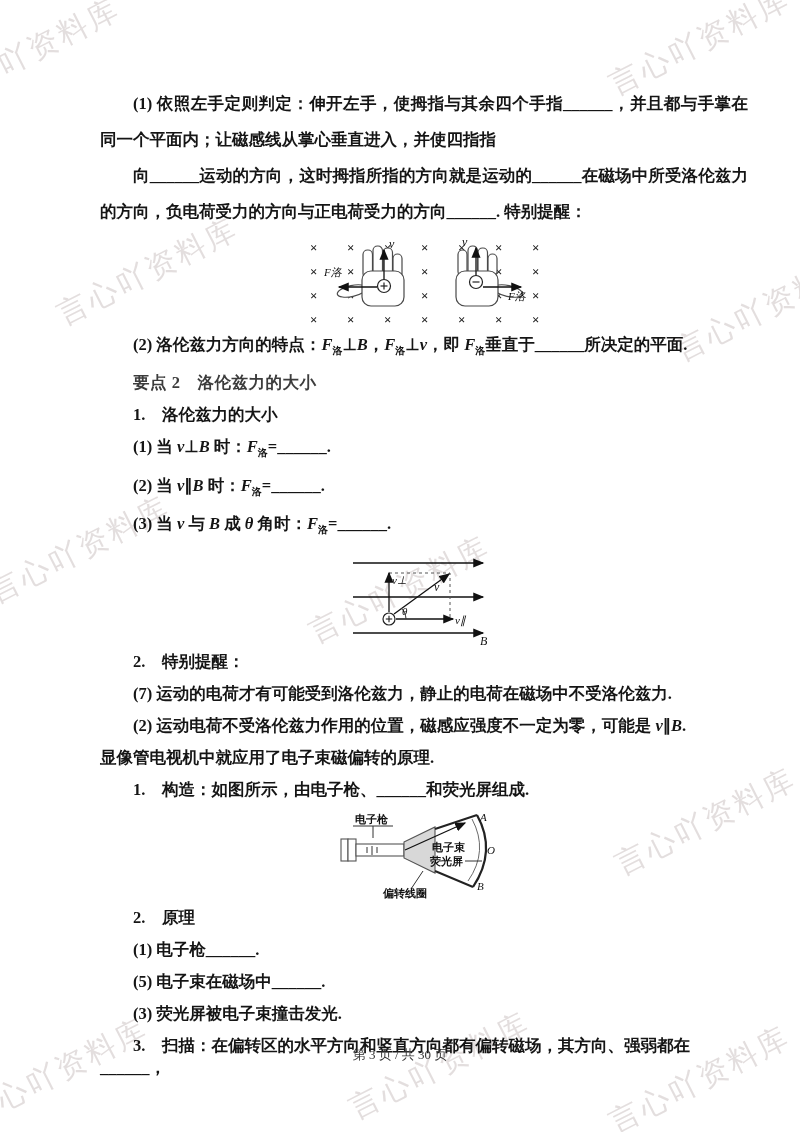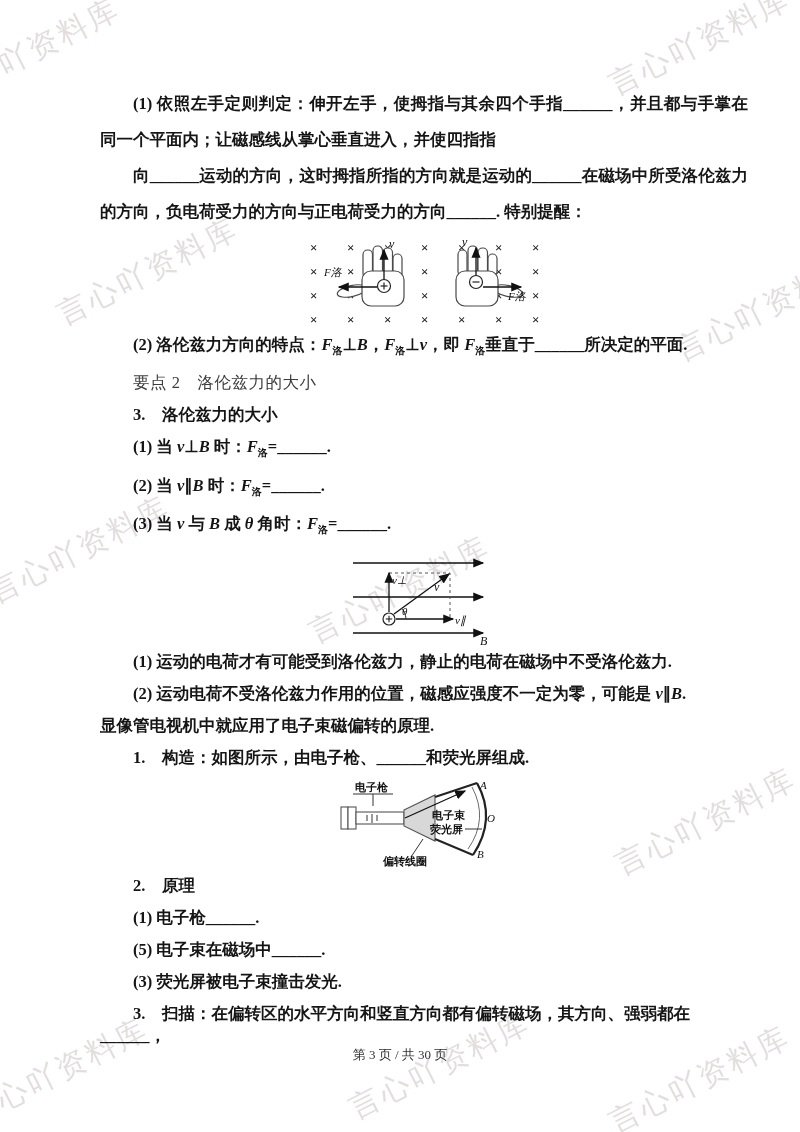--- a/index.html
+++ b/index.html
@@ -8,21 +8,21 @@
   
   .wm{position:absolute;white-space:nowrap;font-size:30px;letter-spacing:3px;
       color:#c9bfbf;opacity:.5;transform:translate(-50%,-50%) rotate(-27deg);
       pointer-events:none;font-family:"Liberation Serif",serif;}
   
   .content{position:absolute;left:100px;top:86px;width:648px;}
   p{margin:0;}
   .body{font-size:16.5px;font-weight:700;line-height:22px;margin-bottom:10px;}
   .loose{line-height:36px;margin-bottom:0;text-align:justify;}
   .indent{text-indent:2em;}
-  .kai{font-weight:400;color:#3c3c3c;letter-spacing:.5px;}
+  .kai{font-weight:700;color:#3c3c3c;letter-spacing:.5px;}
   sub{font-size:10px;}
   .figure{text-align:center;}
   .fig1{margin:6px 0 6px 0;}
   .fig2{margin:0 0 0 0;}
   .fig3{margin:4px 0 4px 0;text-decoration:underline;}
   svg{overflow:visible;}
   svg text{font-family:"Liberation Serif",serif;}
   .cross{font-size:13px;font-weight:700;fill:#222;}
   .hand{fill:#ffffff;stroke:#4a4a4a;stroke-width:1.2;}
   .arrow{stroke:#111;stroke-width:1.3;fill:none;}
@@ -123,21 +123,21 @@
           <circle cx="0" cy="0" r="6.5" fill="#fff" stroke="#222" stroke-width="1.2"></circle>
           <line x1="-3.5" y1="0" x2="3.5" y2="0" stroke="#222" stroke-width="1.2"></line>
           <text class="math" x="-14" y="-36">v</text>
           <text class="mathsmall" x="32" y="18">F洛</text>
         </g>
       </svg>
     </div>
 
     <p class="body indent">(2) 洛伦兹力方向的特点：<i>F</i><sub>洛</sub>⊥<i>B</i>，<i>F</i><sub>洛</sub>⊥<i>v</i>，即 <i>F</i><sub>洛</sub>垂直于______所决定的平面.</p>
     <p class="body kai indent">要点 2　洛伦兹力的大小</p>
-    <p class="body indent">3.　洛伦兹力的大小</p>
+    <p class="body indent">1.　洛伦兹力的大小</p>
     <p class="body indent">(1) 当 <i>v</i>⊥<i>B</i> 时：<i>F</i><sub>洛</sub>=______.</p>
     <p class="body indent">(2) 当 <i>v</i>∥<i>B</i> 时：<i>F</i><sub>洛</sub>=______.</p>
     <p class="body indent">(3) 当 <i>v</i> 与 <i>B</i> 成 <i>θ</i> 角时：<i>F</i><sub>洛</sub>=______.</p>
 
     <div class="figure fig2">
       <svg width="150" height="96" viewBox="0 0 150 96">
         <defs>
           <marker id="ah2" markerWidth="9" markerHeight="7" refX="7.5" refY="3.5" orient="auto">
             <path d="M0,0 L8.5,3.5 L0,7 Z" fill="#111"></path>
           </marker>
@@ -154,21 +154,22 @@
         <line x1="36.8" y1="68" x2="43.2" y2="68" stroke="#222" stroke-width="1.1"></line>
         <line x1="40" y1="64.8" x2="40" y2="71.2" stroke="#222" stroke-width="1.1"></line>
         <text class="mathsmall" x="43" y="33">v⊥</text>
         <text class="math" x="85" y="40">v</text>
         <text class="mathsmall" x="106" y="73">v∥</text>
         <text class="mathsmall" x="53" y="64">θ</text>
         <text class="math" x="131" y="94">B</text>
       </svg>
     </div>
 
-    <p class="body indent">(1) 运动的电荷才有可能受到洛伦兹力，静止的电荷在磁场中不受洛伦兹力.</p>
+    <p class="body indent">2.　特别提醒：</p>
+    <p class="body indent">(7) 运动的电荷才有可能受到洛伦兹力，静止的电荷在磁场中不受洛伦兹力.</p>
     <p class="body indent">(2) 运动电荷不受洛伦兹力作用的位置，磁感应强度不一定为零，可能是 <i>v</i>∥<i>B</i>.</p>
     <p class="body">显像管电视机中就应用了电子束磁偏转的原理.</p>
     <p class="body indent">1.　构造：如图所示，由电子枪、______和荧光屏组成.</p>
 
     <div class="figure fig3">
       <svg width="170" height="88" viewBox="0 0 170 88">
         <defs>
           <marker id="ah3" markerWidth="9" markerHeight="7" refX="7.5" refY="3.5" orient="auto">
             <path d="M0,0 L8.5,3.5 L0,7 Z" fill="#111"></path>
           </marker>

